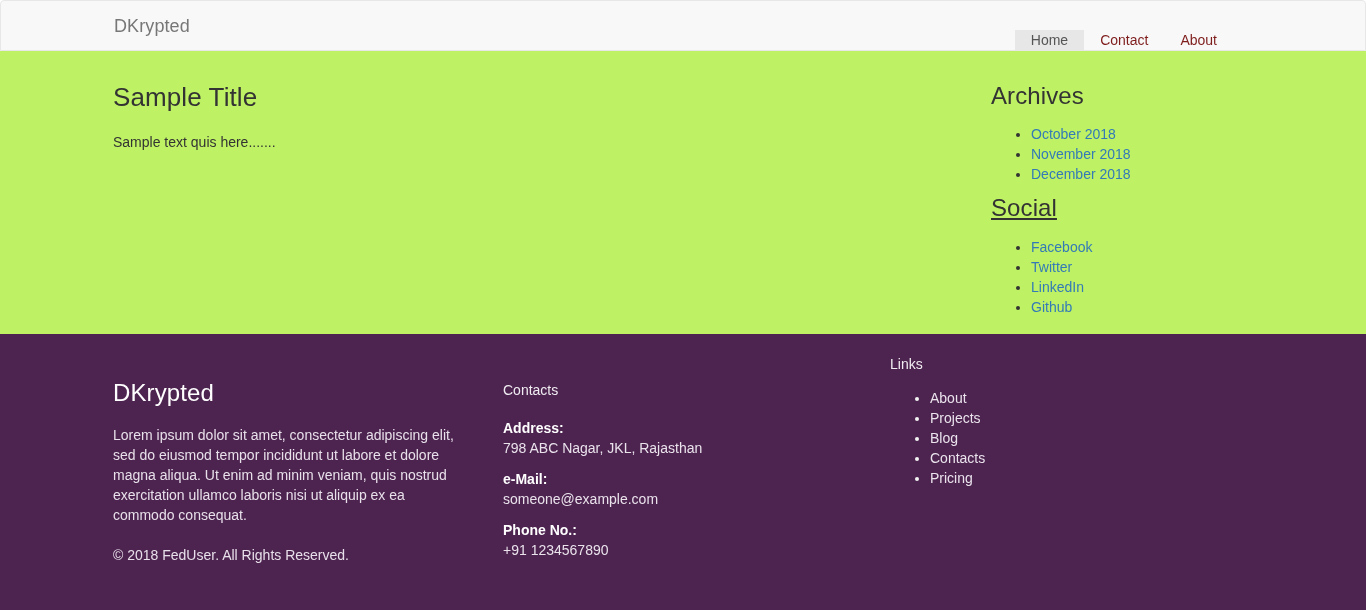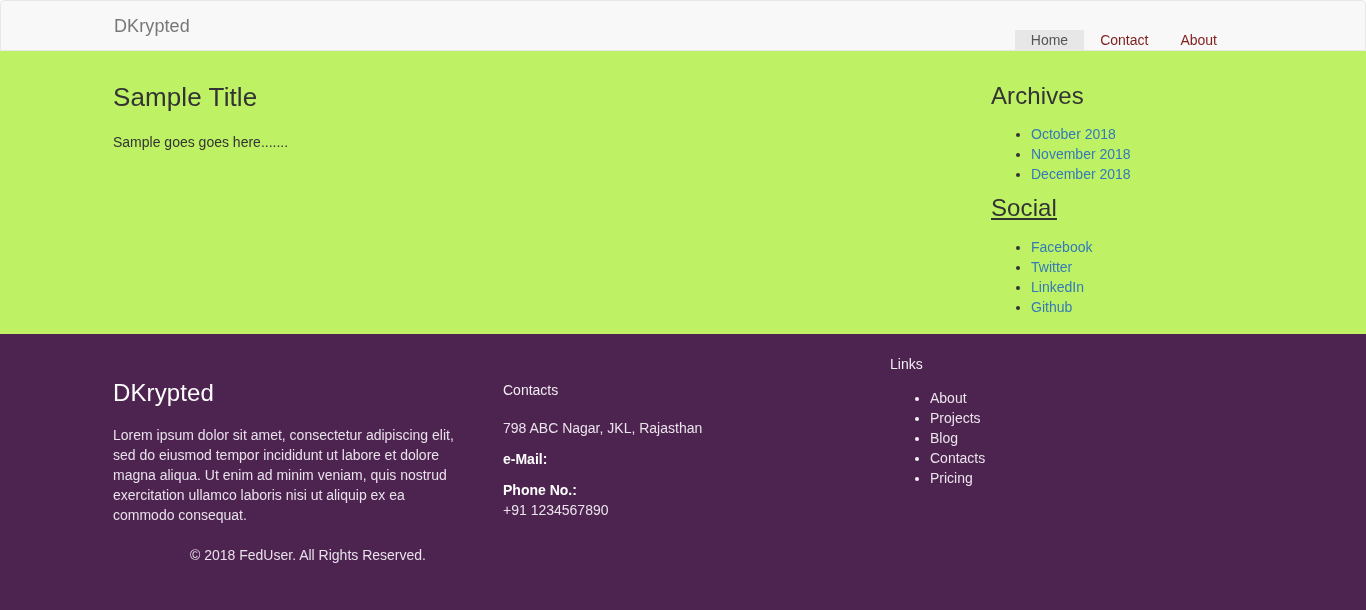--- a/index.html
+++ b/index.html
@@ -140,21 +140,20 @@
     font-size: 14px;
     line-height: 20px;
     color: #e8e0ea;
     max-width: 350px;
   }
   .foot-copy {
     margin: 20px 0 0 0;
     font-size: 14px;
     line-height: 20px;
     color: #e8e0ea;
-    text-align: center;
   }
   .foot-head {
     margin: 0;
     font-size: 14px;
     font-weight: normal;
     line-height: 20px;
     color: #f0ecf1;
   }
   .foot-block { margin-top: 18px; }
   .foot-block .lbl {
@@ -204,21 +203,21 @@
     </li>
   </ul>
   <div class="navbar-right-pad"></div>
 </nav>
 
 <div class="page-wrap">
   <div class="container-inner">
 
     <div class="col-main">
       <h1 class="page-title">Sample Title</h1>
-      <p class="page-text">Sample goes goes here.......</p>
+      <p class="page-text">Sample text quis here.......</p>
     </div>
 
     <aside class="col-side">
       <h2 class="side-title">Archives</h2>
       <ul class="side-list">
         <li>
           <a href="#">October 2018</a>
         </li>
         <li>
           <a href="#">November 2018</a>
@@ -253,25 +252,27 @@
   <div class="foot-col-1">
     <h3 class="foot-brand">DKrypted</h3>
     <p class="foot-para">Lorem ipsum dolor sit amet, consectetur adipiscing elit, sed do eiusmod tempor incididunt ut labore et dolore magna aliqua. Ut enim ad minim veniam, quis nostrud exercitation ullamco laboris nisi ut aliquip ex ea commodo consequat.</p>
     <p class="foot-copy">© 2018 FedUser. All Rights Reserved.</p>
   </div>
 
   <div class="foot-col-2">
     <p class="foot-head">Contacts</p>
 
     <div class="foot-block">
+      <span class="lbl">Address:</span>
       <span class="val">798 ABC Nagar, JKL, Rajasthan</span>
     </div>
 
     <div class="foot-block gap">
       <span class="lbl">e-Mail:</span>
+      <span class="val">someone@example.com</span>
     </div>
 
     <div class="foot-block gap">
       <span class="lbl">Phone No.:</span>
       <span class="val">+91 1234567890</span>
     </div>
   </div>
 
   <div class="foot-col-3">
     <p class="foot-head">Links</p>

